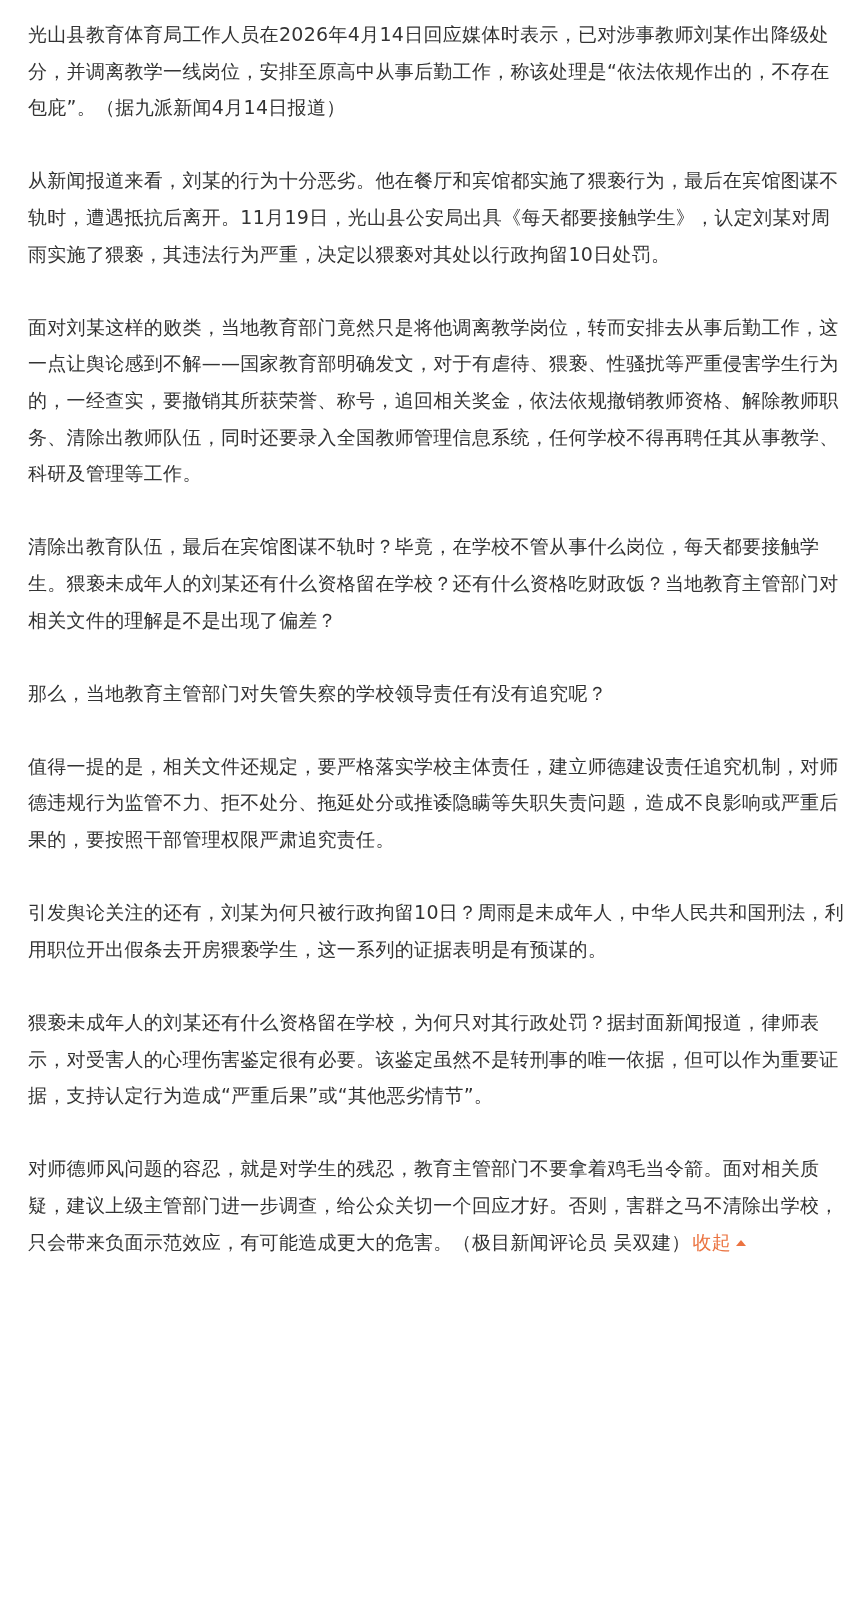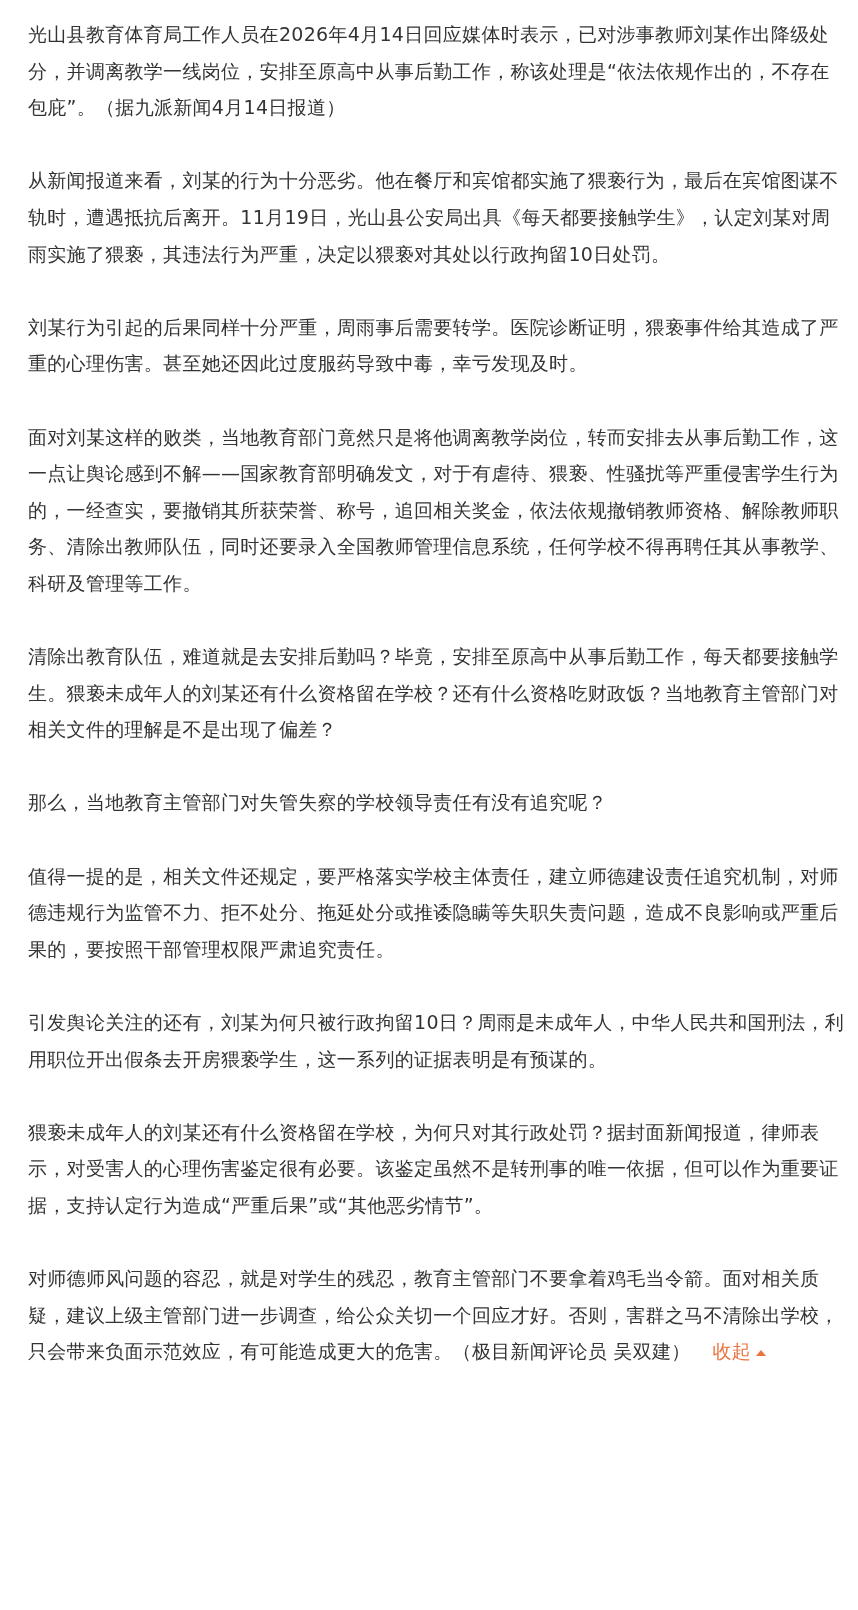--- a/index.html
+++ b/index.html
@@ -19,41 +19,40 @@
     letter-spacing: 0.3px;
   }
   .article p {
     margin: 0 0 36.6px 0;
     text-align: left;
     word-break: break-all;
   }
   .collapse-link {
     color: #eb7340;
     text-decoration: none;
-    margin-left: 22px;
+    margin-left: 2px;
     cursor: pointer;
     text-align: center;
   }
   .arrow-up {
     display: inline-block;
     width: 0; height: 0;
     border-left: 5px solid transparent;
     border-right: 5px solid transparent;
     border-bottom: 6px solid #eb7340;
     margin-left: 5px;
     vertical-align: middle;
   }
 </style>
 </head>
 <body>
 
 <div class="article">
   <p>光山县教育体育局工作人员在2026年4月14日回应媒体时表示，已对涉事教师刘某作出降级处分，并调离教学一线岗位，安排至原高中从事后勤工作，称该处理是“依法依规作出的，不存在包庇”。（据九派新闻4月14日报道）</p>
   <p>从新闻报道来看，刘某的行为十分恶劣。他在餐厅和宾馆都实施了猥亵行为，最后在宾馆图谋不轨时，遭遇抵抗后离开。11月19日，光山县公安局出具《每天都要接触学生》，认定刘某对周雨实施了猥亵，其违法行为严重，决定以猥亵对其处以行政拘留10日处罚。</p>
-  <p>刘某行为引起的后果同样十分严重，周雨事后需要转学。医院诊断证明，猥亵事件给其造成了严重的心理伤害。甚至她还因此过度服药导致中毒，幸亏发现及时。</p>
   <p>面对刘某这样的败类，当地教育部门竟然只是将他调离教学岗位，转而安排去从事后勤工作，这一点让舆论感到不解——国家教育部明确发文，对于有虐待、猥亵、性骚扰等严重侵害学生行为的，一经查实，要撤销其所获荣誉、称号，追回相关奖金，依法依规撤销教师资格、解除教师职务、清除出教师队伍，同时还要录入全国教师管理信息系统，任何学校不得再聘任其从事教学、科研及管理等工作。</p>
-  <p>清除出教育队伍，难道就是去安排后勤吗？毕竟，安排至原高中从事后勤工作，每天都要接触学生。猥亵未成年人的刘某还有什么资格留在学校？还有什么资格吃财政饭？当地教育主管部门对相关文件的理解是不是出现了偏差？</p>
+  <p>清除出教育队伍，最后在宾馆图谋不轨时？毕竟，在学校不管从事什么岗位，每天都要接触学生。猥亵未成年人的刘某还有什么资格留在学校？还有什么资格吃财政饭？当地教育主管部门对相关文件的理解是不是出现了偏差？</p>
   <p>那么，当地教育主管部门对失管失察的学校领导责任有没有追究呢？</p>
   <p>值得一提的是，相关文件还规定，要严格落实学校主体责任，建立师德建设责任追究机制，对师德违规行为监管不力、拒不处分、拖延处分或推诿隐瞒等失职失责问题，造成不良影响或严重后果的，要按照干部管理权限严肃追究责任。</p>
   <p>引发舆论关注的还有，刘某为何只被行政拘留10日？周雨是未成年人，中华人民共和国刑法，利用职位开出假条去开房猥亵学生，这一系列的证据表明是有预谋的。</p>
   <p>猥亵未成年人的刘某还有什么资格留在学校，为何只对其行政处罚？据封面新闻报道，律师表示，对受害人的心理伤害鉴定很有必要。该鉴定虽然不是转刑事的唯一依据，但可以作为重要证据，支持认定行为造成“严重后果”或“其他恶劣情节”。</p>
   <p><span>对师德师风问题的容忍，就是对学生的残忍，教育主管部门不要拿着鸡毛当令箭。面对相关质疑，建议上级主管部门进一步调查，给公众关切一个回应才好。否则，害群之马不清除出学校，只会带来负面示范效应，有可能造成更大的危害。（极目新闻评论员 吴双建）</span><a class="collapse-link"><span>收起</span><span class="arrow-up"></span></a></p>
 </div>
 
 </body></html>

